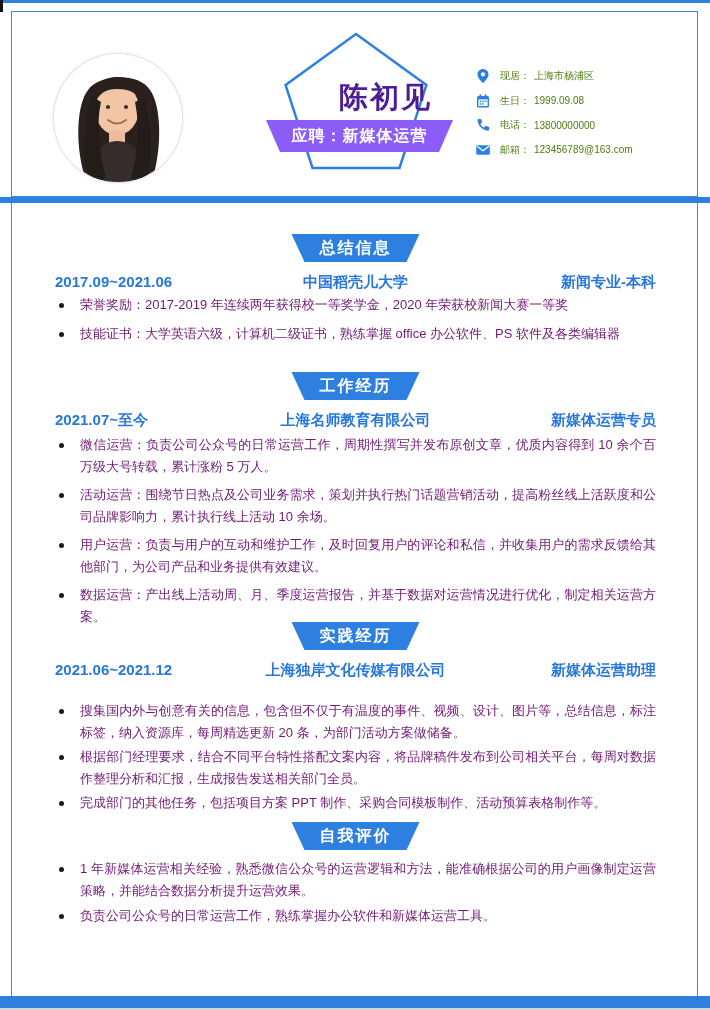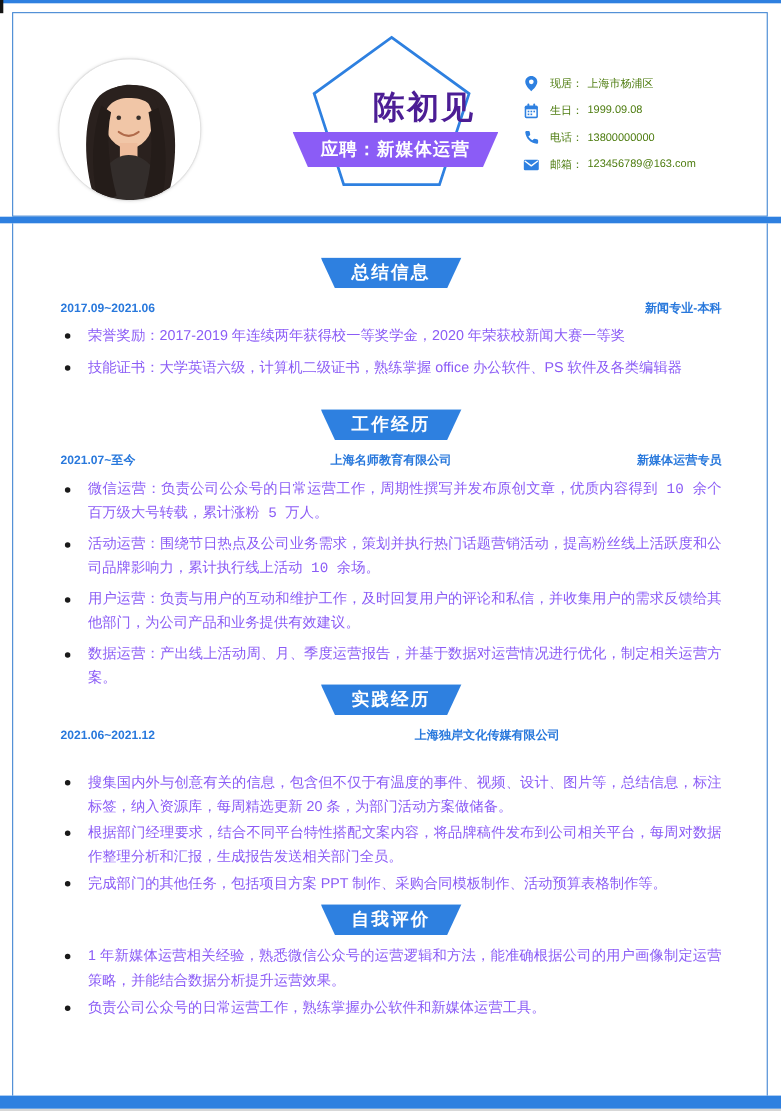--- a/index.html
+++ b/index.html
@@ -30,31 +30,31 @@
   .contact-row{display:flex;align-items:center;height:24.5px;font-size:10px;color:#4d7c0f;}
   .contact-row .cicon{width:16px;height:16px;margin-right:9px;flex:0 0 16px;}
   .contact-row .clabel{margin-right:4px;}
 
   .sec{position:absolute;left:55px;width:601px;}
   .sec-banner{width:128px;height:28px;margin:0 auto;background:#2E80E0;
               clip-path:polygon(0 0,100% 0,calc(100% - 13px) 100%,13px 100%);
               display:flex;align-items:center;justify-content:center;
               color:#fff;font-size:16px;font-weight:bold;letter-spacing:2px;}
   .meta{display:flex;justify-content:space-between;align-items:baseline;margin-top:11px;
-        color:#2878DC;font-weight:bold;font-size:11px;line-height:17px;}
+        color:#2878DC;font-weight:bold;font-size:15px;line-height:17px;}
   .meta .m-l{width:175px;text-align:left;}
   .meta .m-c{flex:1;text-align:center;}
   .meta .m-r{width:175px;text-align:right;}
   ul.bullets{list-style:none;margin:0;padding:0;}
   .bullets li{position:relative;padding-left:25px;font-size:13px;line-height:22px;
-              color:#8b5cf6;text-align:justify;}
+              color:#701a75;text-align:justify;}
   .bullets li::before{content:"";position:absolute;left:4px;top:8.5px;width:5px;height:5px;
                       border-radius:50%;background:#1a1a1a;}
   .sec-edu ul.bullets{margin-top:4px;}   .sec-edu li{margin-bottom:7px;}
-  .sec-work ul.bullets{margin-top:6px;}  .sec-work li{margin-bottom:6px;font-family:Liberation Mono, monospace;}
+  .sec-work ul.bullets{margin-top:6px;}  .sec-work li{margin-bottom:6px;}
   .sec-prac ul.bullets{margin-top:22px;}  .sec-prac li{margin-bottom:2px;}
   .sec-self ul.bullets{margin-top:8px;}  .sec-self li{margin-bottom:3px;}
 </style>
 </head>
 <body>
 
 <div class="page">
   <div class="top-bar"></div>
   <div class="corner-artifact"></div>
 
@@ -128,20 +128,21 @@
 
   <div class="divider"></div>
   <div class="main-box"></div>
 
   <section class="sec sec-edu" style="top:234px">
     <div class="sec-banner">
       <span>总结信息</span>
     </div>
     <div class="meta">
       <span class="m-l">2017.09~2021.06</span>
+      <span class="m-c">中国稻壳儿大学</span>
       <span class="m-r">新闻专业-本科</span>
     </div>
     <ul class="bullets">
       <li><span>荣誉奖励：2017-2019 年连续两年获得校一等奖学金，2020 年荣获校新闻大赛一等奖</span></li>
       <li><span>技能证书：大学英语六级，计算机二级证书，熟练掌握 office 办公软件、PS 软件及各类编辑器</span></li>
     </ul>
   </section>
 
   <section class="sec sec-work" style="top:372px">
     <div class="sec-banner">
@@ -160,20 +161,21 @@
     </ul>
   </section>
 
   <section class="sec sec-prac" style="top:622px">
     <div class="sec-banner">
       <span>实践经历</span>
     </div>
     <div class="meta">
       <span class="m-l">2021.06~2021.12</span>
       <span class="m-c">上海独岸文化传媒有限公司</span>
+      <span class="m-r">新媒体运营助理</span>
     </div>
     <ul class="bullets">
       <li><span>搜集国内外与创意有关的信息，包含但不仅于有温度的事件、视频、设计、图片等，总结信息，标注标签，纳入资源库，每周精选更新 20 条，为部门活动方案做储备。</span></li>
       <li><span>根据部门经理要求，结合不同平台特性搭配文案内容，将品牌稿件发布到公司相关平台，每周对数据作整理分析和汇报，生成报告发送相关部门全员。</span></li>
       <li><span>完成部门的其他任务，包括项目方案 PPT 制作、采购合同模板制作、活动预算表格制作等。</span></li>
     </ul>
   </section>
 
   <section class="sec sec-self" style="top:822px">
     <div class="sec-banner">

